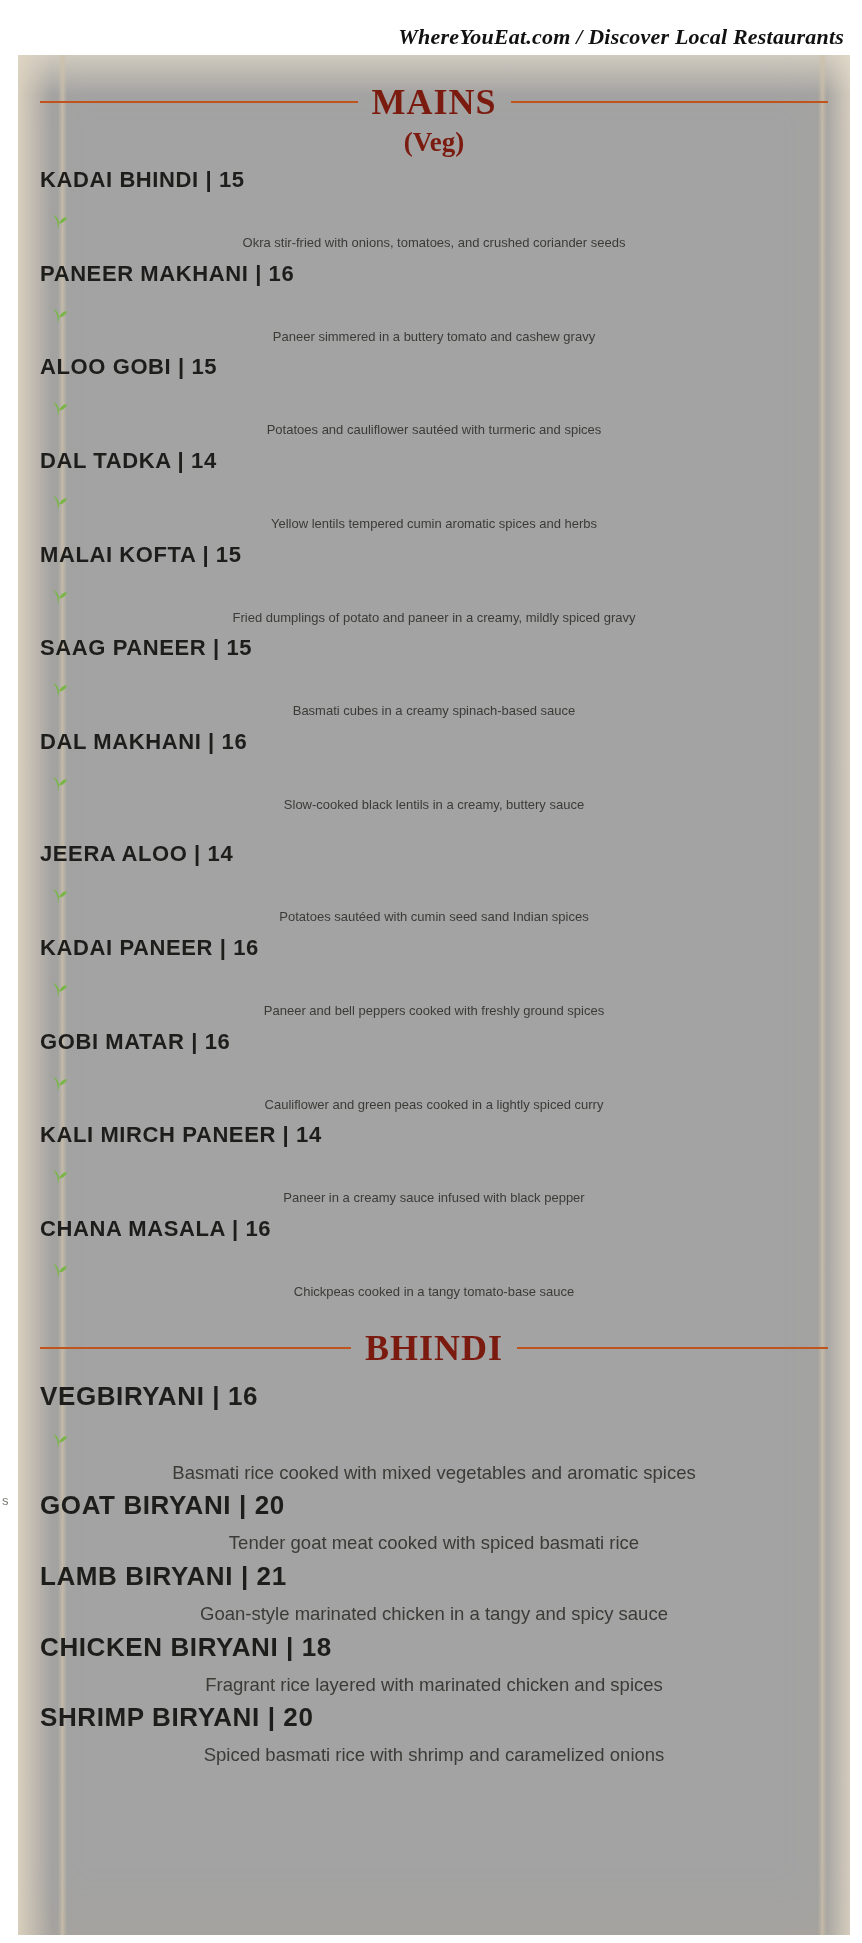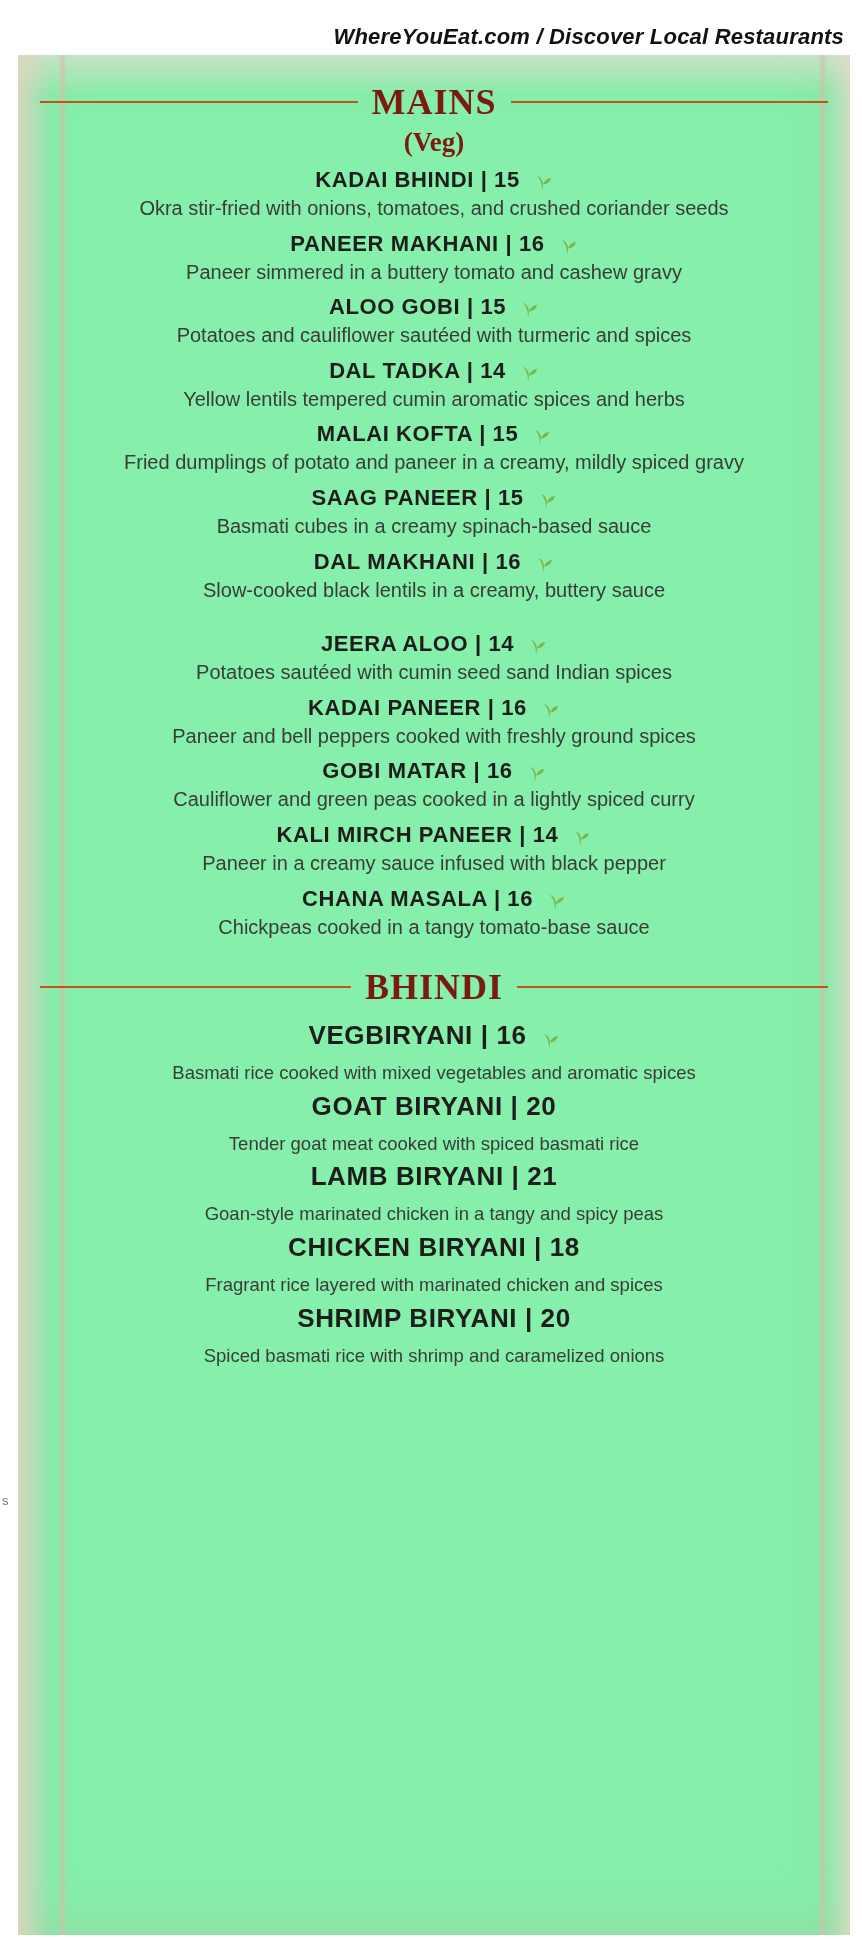--- a/index.html
+++ b/index.html
@@ -21,37 +21,37 @@
     left: 0; top: 0;
     width: 862px;
     height: 1943px;
     background: #ffffff;
   }
 
   .watermark {
     position: absolute;
     top: 24px;
     right: 18px;
-    font-family: Liberation Sans, sans-serif;
+    font-family: Liberation Serif, serif;
     font-style: italic;
     font-weight: bold;
     font-size: 22px;
     color: #111111;
     letter-spacing: 0.2px;
     white-space: nowrap;
   }
 
   
   .sheet {
     position: absolute;
     left: 18px;
     top: 55px;
     width: 832px;
     height: 1880px;
-    background: #86efac;
+    background: #a3a3a3;
     box-shadow: inset 0 0 60px rgba(180,165,140,0.35);
     overflow: hidden;
   }
   
   .sheet:before {
     content: "";
     position: absolute;
     left: 0; top: 0; width: 100%; height: 100%;
     background:
       linear-gradient(90deg, rgba(225,214,195,0.85) 0px, rgba(247,241,230,0) 34px),
@@ -104,43 +104,44 @@
     color: #7b1a0f;
     margin-top: 4px;
   }
 
   
   .item {
     margin-top: 9px;
   }
   .item-name {
     display: flex;
-    align-items: flex-end;
+    align-items: flex-start;
     justify-content: center;
-    gap: 4px;
+    gap: 17px;
     font-family: "Liberation Sans Narrow", "Liberation Sans", sans-serif;
     font-weight: bold;
     font-size: 22px;
     letter-spacing: 0.6px;
     color: #1d1d1b;
     text-align: center;
+    flex-direction: column;
   }
   .item-name .txt { white-space: nowrap; }
   .sprout {
     display: inline-block;
     width: 22px;
     height: 22px;
     margin-left: 7px;
     position: relative;
     flex: 0 0 auto;
   }
   .sprout svg { display: block; }
 
   .item-desc {
-    font-size: 20px;
+    font-size: 13px;
     color: #3b3b38;
     text-align: center;
     line-height: 1.28;
     margin-top: 3px;
     padding: 0 6px;
   }
 
   
   .b-item { margin-top: 6px; }
   .b-item .item-name { font-size: 26px; }
@@ -353,21 +354,21 @@
         <div class="item-name">
           <span class="txt">GOAT BIRYANI  |  20</span>
         </div>
         <div class="item-desc">Tender goat meat cooked with spiced basmati rice</div>
       </div>
 
       <div class="b-item">
         <div class="item-name">
           <span class="txt">LAMB BIRYANI  |  21</span>
         </div>
-        <div class="item-desc">Goan-style marinated chicken in a tangy and spicy peas</div>
+        <div class="item-desc">Goan-style marinated chicken in a tangy and spicy sauce</div>
       </div>
 
       <div class="b-item">
         <div class="item-name">
           <span class="txt">CHICKEN BIRYANI  |  18</span>
         </div>
         <div class="item-desc">Fragrant rice layered with marinated chicken and spices</div>
       </div>
 
       <div class="b-item">

